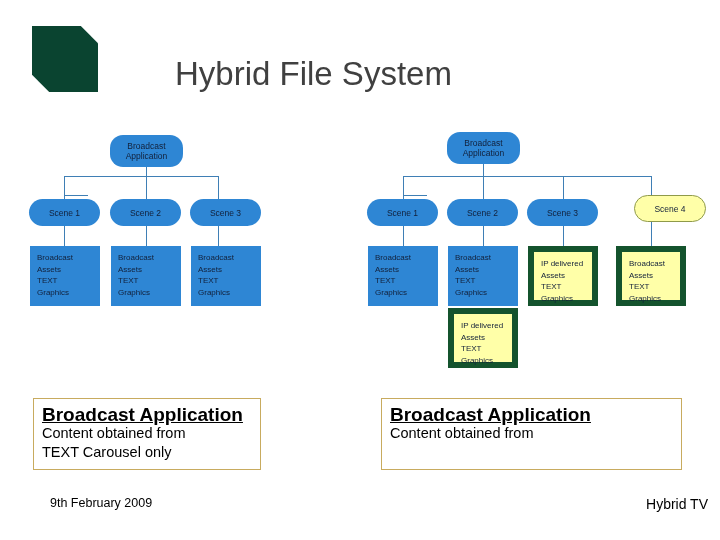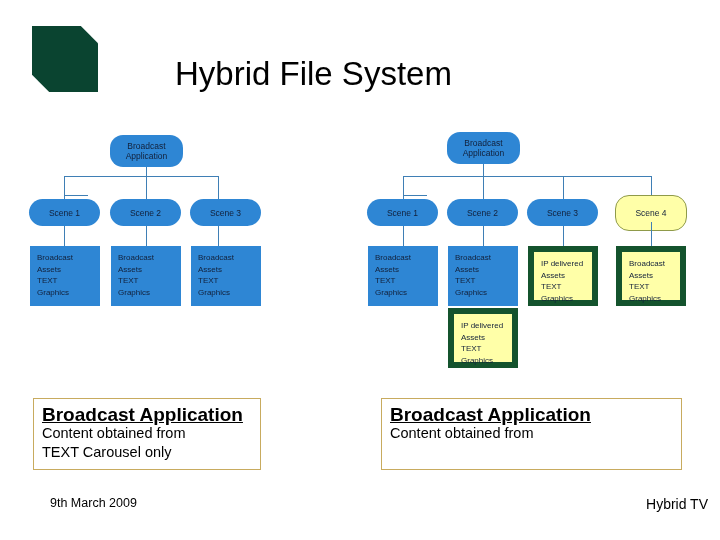--- a/index.html
+++ b/index.html
@@ -44,21 +44,21 @@
     letter-spacing: -1px;
     font-family: "Liberation Sans", sans-serif;
   }
 
   
   .title {
     position: absolute;
     left: 175px;
     top: 55px;
     font-size: 33px;
-    color: #000000;
+    color: #404040;
     font-family: "Liberation Sans", sans-serif;
     white-space: nowrap;
   }
 
   
   .node-pill {
     position: absolute;
     background: #2e86d4;
     border-radius: 14px;
     color: #12203a;
@@ -212,21 +212,21 @@
 
   <div class="node-pill" style="left:367px; top:199px; width:71px; height:27px;">
     <span class="ln">Scene 1</span>
   </div>
   <div class="node-pill" style="left:447px; top:199px; width:71px; height:27px;">
     <span class="ln">Scene 2</span>
   </div>
   <div class="node-pill" style="left:527px; top:199px; width:71px; height:27px;">
     <span class="ln">Scene 3</span>
   </div>
-  <div class="node-pill yellow" style="left:615px; top:195px; width:72px; height:36px;text-align:right;">
+  <div class="node-pill yellow" style="left:634px; top:195px; width:72px; height:27px;text-align:right;">
     <span class="ln">Scene 4</span>
   </div>
 
   <div class="conn v" style="left:403px; top:226px; height:20px;"></div>
   <div class="conn v" style="left:483px; top:226px; height:20px;"></div>
   <div class="conn v" style="left:563px; top:226px; height:20px;"></div>
   <div class="conn v" style="left:651px; top:222px; height:24px;"></div>
 
   <div class="asset-box" style="left:368px; top:246px; width:70px; height:60px;">
     <span class="ln">Broadcast</span>
@@ -268,14 +268,14 @@
   <div class="head">Broadcast Application</div>
   <div class="line">Content obtained from</div>
   <div class="line">TEXT Carousel only</div>
 </div>
 
 <div class="callout" style="left:381px; top:398px; width:301px; height:72px;">
   <div class="head">Broadcast Application</div>
   <div class="line">Content obtained from</div>
 </div>
 
-<div class="footer-left">9th March 2009</div>
+<div class="footer-left">9th February 2009</div>
 <div class="footer-right">Hybrid TV</div>
 
 </body></html>

